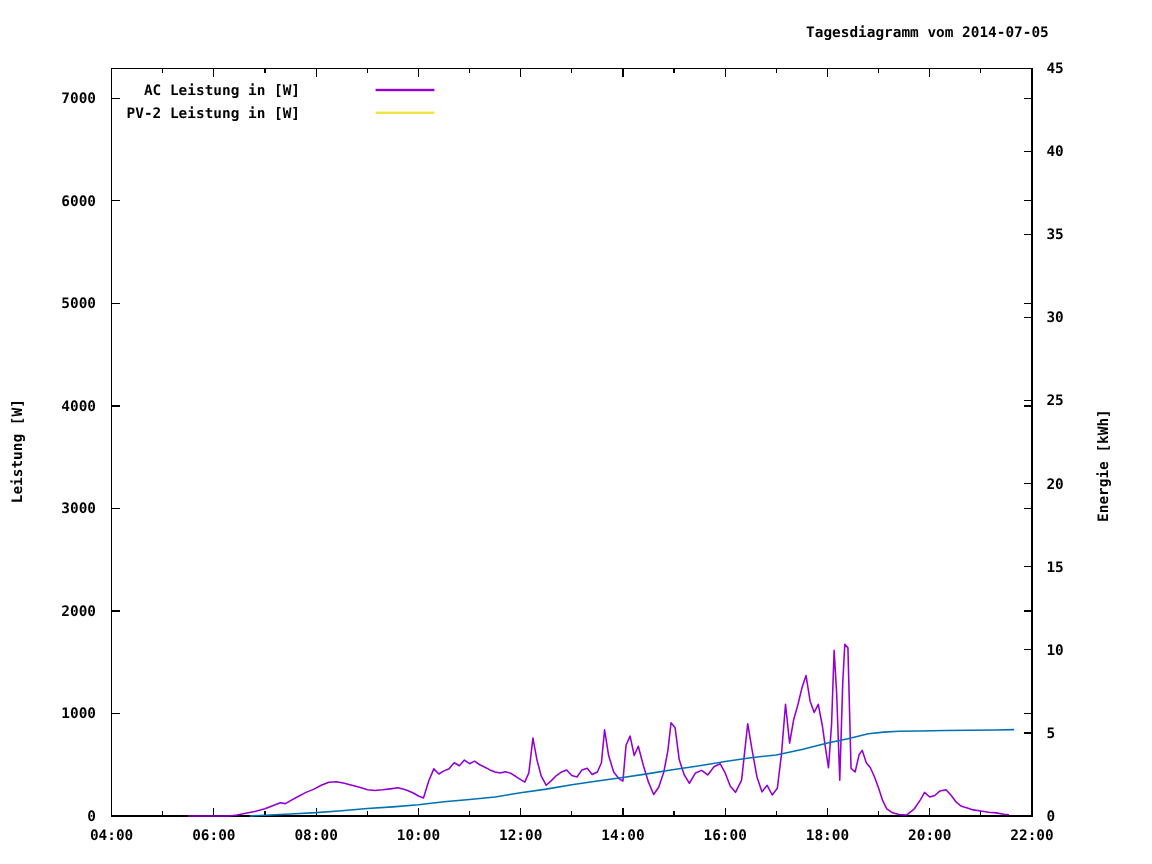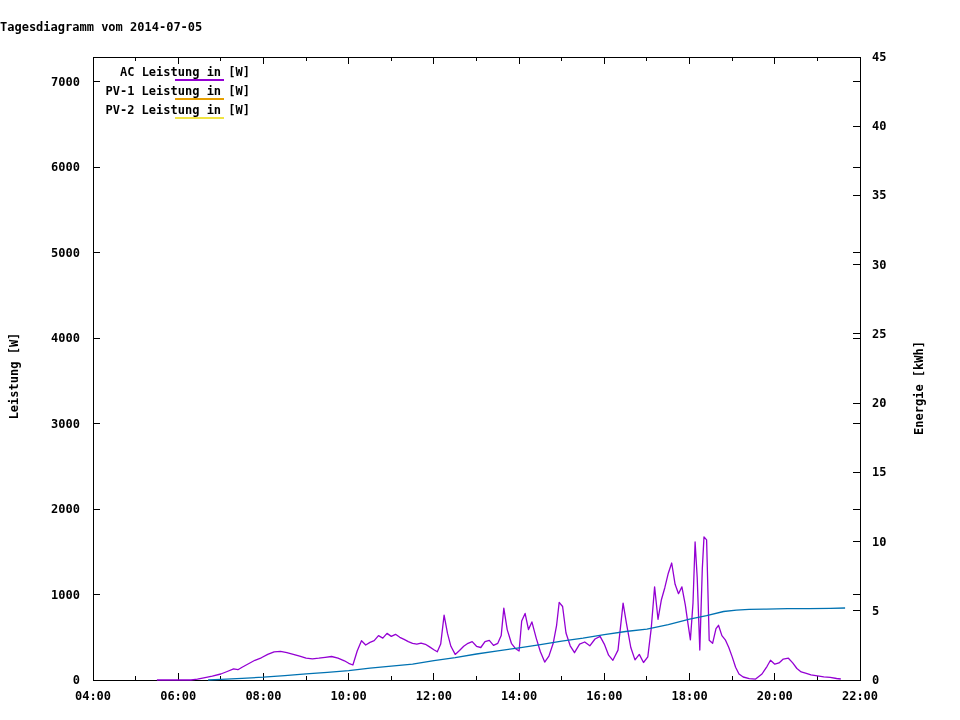--- a/index.html
+++ b/index.html
@@ -1,26 +1,26 @@
 <!DOCTYPE html>
 <html><head>
 <meta charset="utf-8">
 <style>
   html,body{margin:0;padding:0;background:#fff;}
   .canvas{position:relative;width:960px;height:720px;background:#ffffff;overflow:hidden;
           font-family:"DejaVu Sans Mono",monospace;font-weight:bold;color:#000;}
   .canvas svg{position:absolute;left:0;top:0;}
   svg text{font-family:"DejaVu Sans Mono",monospace;font-size:12px;font-weight:bold;fill:#000;}
-  .title{position:absolute;left:0;top:20px;width:874px;text-align:left;font-size:12px;}
+  .title{position:absolute;left:0;top:20px;width:874px;text-align:right;font-size:12px;}
   .ylab{position:absolute;left:-86px;top:368px;width:200px;height:16px;line-height:16px;
         text-align:center;font-size:12px;transform:rotate(-90deg);}
   .y2lab{position:absolute;left:819px;top:380px;width:200px;height:16px;line-height:16px;
         text-align:center;font-size:12px;transform:rotate(-90deg);}
   .legend{position:absolute;left:85px;top:65px;}
-  .lrow{display:flex;align-items:center;height:19px;font-size:12px;flex-direction:column;}
+  .lrow{display:flex;align-items:center;height:19px;font-size:12px;}
   .llabel{display:inline-block;width:165px;text-align:right;white-space:pre;}
   .lsample{display:inline-block;width:49px;height:2px;margin-left:63px;}
 </style>
 </head>
 <body>
 
 <div class="canvas">
   <svg id="plot" width="960" height="720">
       <rect x="93" y="57" width="767" height="623" fill="none" stroke="#000" stroke-width="1" shape-rendering="crispEdges"></rect>
       <line x1="93" y1="680" x2="93" y2="673" stroke="#000" stroke-width="1" shape-rendering="crispEdges"></line>
@@ -120,21 +120,17 @@
     </svg>
   <div class="title">Tagesdiagramm vom 2014-07-05</div>
   <div class="ylab">Leistung [W]</div>
   <div class="y2lab">Energie [kWh]</div>
   <div class="legend" id="legend">
       <div class="lrow">
         <span class="llabel">AC Leistung in [W]</span>
         <span class="lsample" style="background: rgb(148, 0, 211);"></span>
       </div>
       <div class="lrow">
-        <span class="llabel">PV-1 Leistung in [W]</span>
-        <span class="lsample" style="background: rgb(230, 159, 0);"></span>
-      </div>
-      <div class="lrow">
         <span class="llabel">PV-2 Leistung in [W]</span>
         <span class="lsample" style="background: rgb(240, 228, 66);"></span>
       </div>
     </div>
 </div>
 
 </body></html>

